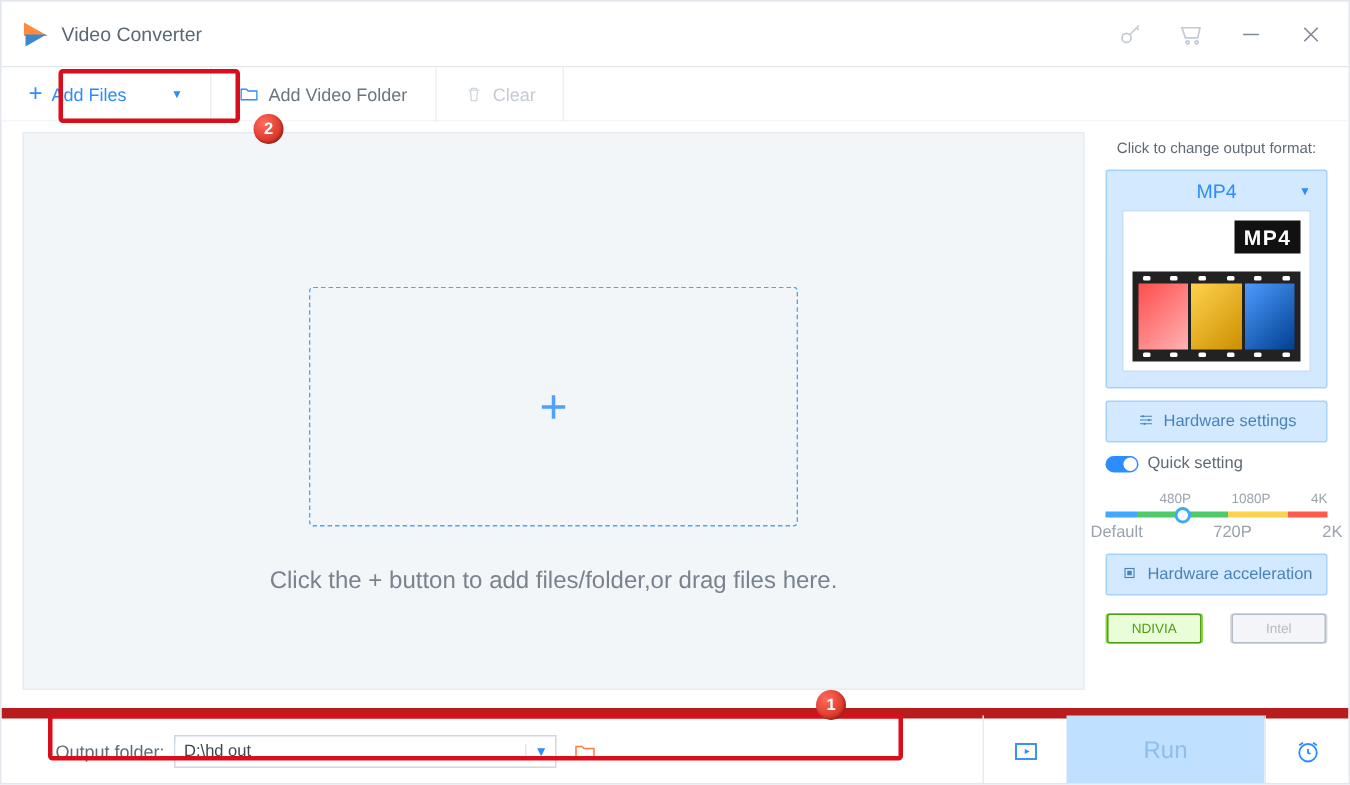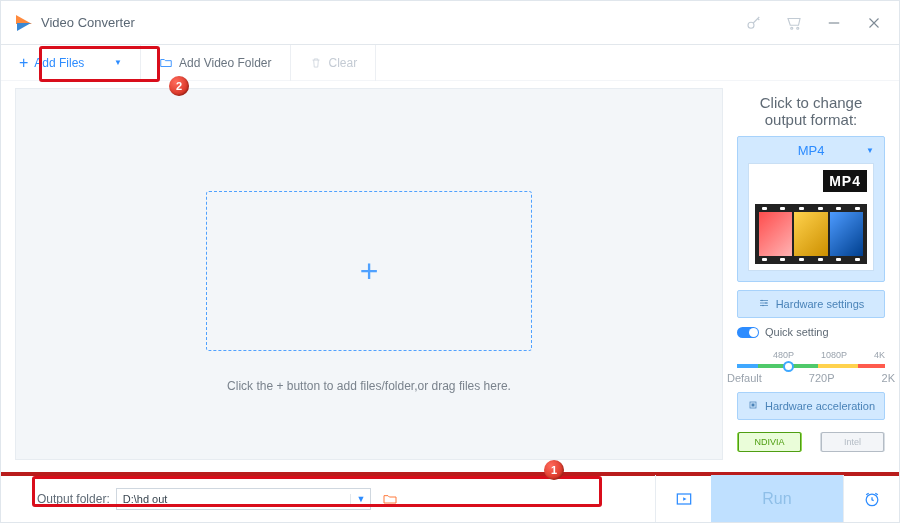--- a/index.html
+++ b/index.html
@@ -28,24 +28,24 @@
   .rbox.r1{left:38px;top:45px;width:121px;height:36px;}
   .rbox.r2{left:31px;top:475px;width:570px;height:31px;}
   .circ{position:absolute;width:20px;height:20px;border-radius:50%;background:radial-gradient(circle at 35% 30%,#ff6b5c,#c71c0e);color:#fff;font-size:11px;font-weight:700;display:flex;align-items:center;justify-content:center;box-shadow:inset -1px -1px 2px rgba(0,0,0,.3);}
   .circ.c2{left:168px;top:75px;}
   .circ.c1{left:543px;top:459px;}
   
   .content{position:absolute;left:14px;top:87px;right:14px;bottom:62px;display:flex;gap:14px;}
   .main{flex:1;background:#f3f6f9;border:1px solid #e7ecf1;position:relative;}
   .drop{position:absolute;left:50%;top:102px;transform:translateX(-50%);width:326px;height:160px;border:1.5px dashed #4fa1ff;border-radius:3px;display:flex;align-items:center;justify-content:center;}
   .drop .bigplus{color:#4fa1ff;font-size:32px;font-weight:200;}
-  .hint{position:absolute;left:0;right:0;top:290px;text-align:center;font-size:12px;color:#7a838d;}
+  .hint{position:absolute;left:0;right:0;top:290px;text-align:center;font-size:16px;color:#7a838d;}
   
   .side{width:148px;display:flex;flex-direction:column;gap:8px;}
-  .slabel{font-size:15px;color:#5f6a75;text-align:center;margin-top:6px;}
+  .slabel{font-size:10px;color:#5f6a75;text-align:center;margin-top:6px;}
   .fmtbox{background:#d2e9ff;border:1px solid #a7d2fb;border-radius:2px;}
   .fmtbox .fmthead{height:26px;display:flex;align-items:center;justify-content:center;color:#2d8cff;font-size:13px;position:relative;cursor:pointer;}
   .fmtbox .fmthead .dd{position:absolute;right:10px;font-size:8px;}
   .thumb{margin:0 10px 10px;height:108px;background:#fff;border:1px solid #c9dff4;position:relative;overflow:hidden;}
   .thumb .mp4tag{position:absolute;right:6px;top:6px;background:#111;color:#fff;font-size:14px;font-weight:700;padding:3px 6px;letter-spacing:1px;}
   .thumb .filmstrip{position:absolute;left:6px;right:6px;bottom:6px;height:60px;background:#222;display:flex;flex-direction:column;justify-content:space-between;padding:3px 0;}
   .thumb .holes{display:flex;justify-content:space-around;}
   .thumb .holes span{width:5px;height:3px;background:#fff;border-radius:1px;}
   .thumb .frames{height:44px;display:flex;gap:2px;padding:0 4px;}
   .thumb .frames span{flex:1;}
@@ -59,21 +59,21 @@
   .slider{margin-top:4px;}
   .ticks{display:flex;justify-content:space-between;font-size:9px;color:#9aa3ad;margin-left:36px;}
   .bar{height:4px;margin:4px 0;background:linear-gradient(90deg,#3fa8ff 0 14%,#4fc96a 14% 55%,#ffd24d 55% 82%,#ff5b4d 82% 100%);position:relative;}
   .bar::after{content:"";position:absolute;width:7px;height:7px;background:#fff;border:2px solid #3fa8ff;border-radius:50%;left:31%;top:-3.5px;}
   .ticks2{display:flex;justify-content:center;font-size:11px;color:#9aa3ad;gap:47px;}
   .gpu{display:flex;gap:18px;margin-top:4px;}
   .gpu span{flex:1;height:20px;border:1px solid;border-radius:2px;display:flex;align-items:center;justify-content:center;font-size:9px;}
   .gpu .nv{background:#eafdd9;border-color:#8fd64f;color:#4f9e12;}
   .gpu .it{background:#f3f5f8;border-color:#d7dde3;color:#b4bcc5;}
   
-  .footer{position:absolute;left:0;right:0;bottom:0;height:50px;border-top:4px solid #b91c1c;display:flex;align-items:center;background:#fff;}
+  .footer{position:absolute;left:0;right:0;bottom:0;height:50px;border-top:7px solid #b91c1c;display:flex;align-items:center;background:#fff;}
   .outlbl{font-size:12px;color:#5f6a75;margin-left:36px;}
   .outinput{flex:1;max-width:458px;height:22px;border:1px solid #cfd7df;margin-left:6px;display:flex;align-items:center;background:#fff;}
   .outinput input{flex:1;border:none;outline:none;font-size:11px;padding:0 6px;color:#3a4650;}
   .outinput .dd{width:20px;text-align:center;color:#2d8cff;font-size:9px;border-left:1px solid #e2e7ec;cursor:pointer;}
   .foldico{width:22px;height:22px;margin-left:8px;display:flex;align-items:center;justify-content:center;cursor:pointer;}
   .foldico svg{width:18px;height:16px;fill:none;stroke:#ff7b3d;stroke-width:1.5;}
   .fspacer{flex:1;}
   .fbtn{width:56px;height:48px;border-left:1px solid #e7ecf1;display:flex;align-items:center;justify-content:center;color:#2d8cff;cursor:pointer;}
   .runbtn{flex:0 0 132px;height:48px;background:#bfe0ff;color:#8fbfe8;font-size:16px;font-weight:400;display:flex;align-items:center;justify-content:center;cursor:pointer;}
 </style>

